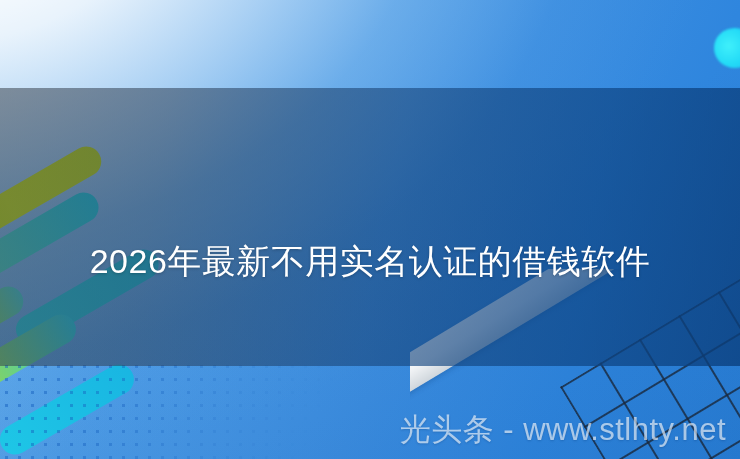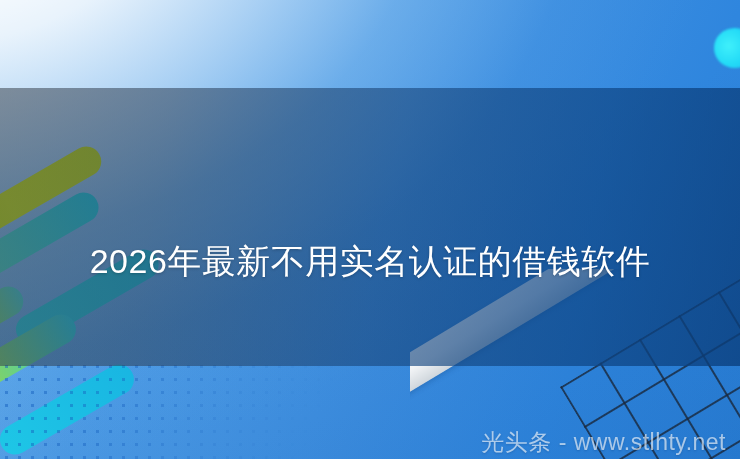--- a/index.html
+++ b/index.html
@@ -107,23 +107,23 @@
     line-height:52px;
     letter-spacing:0.5px;
     padding:0 28px;
     box-sizing:border-box;
     text-shadow:0 1px 3px rgba(0,0,0,0.22);
   }
   .title-line{display:block;white-space:nowrap;}
 
   
   .watermark{
-    position:absolute; right:14px; bottom:1px;
+    position:absolute; right:14px; bottom:8px;
     color:rgba(255,255,255,0.62);
-    font-size:23px;
+    font-size:31px;
     letter-spacing:0.5px;
     white-space:nowrap;
     text-shadow:0 1px 2px rgba(0,50,110,0.25);
   }
 </style>
 </head>
 <body>
 
 <div class="stage">
 

